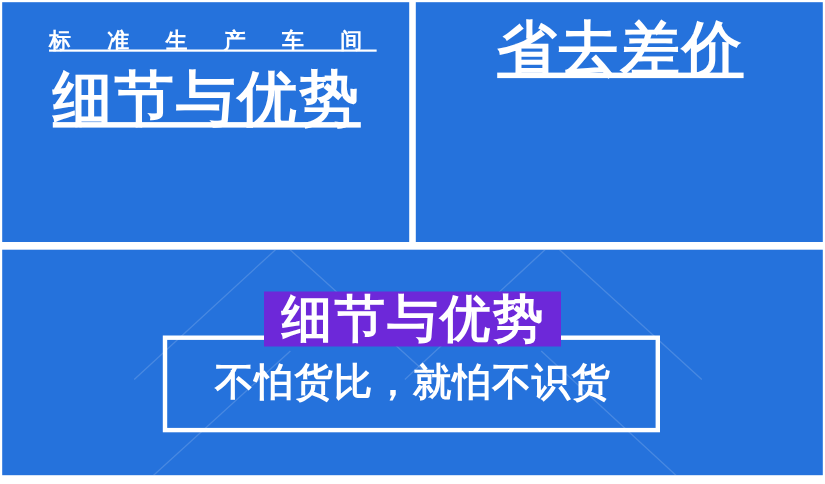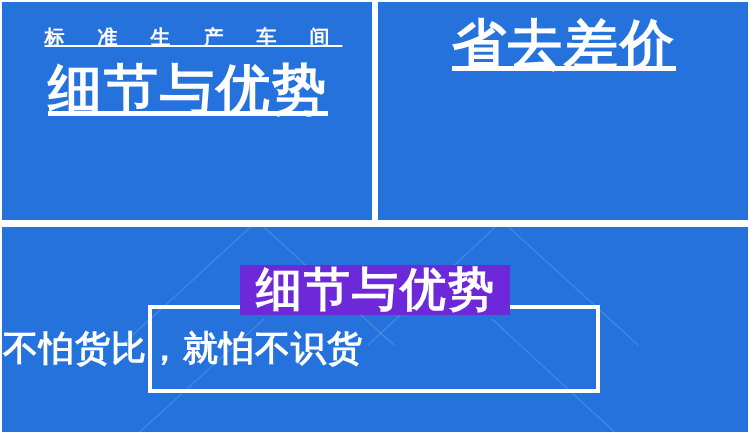--- a/index.html
+++ b/index.html
@@ -142,21 +142,21 @@
     padding: 0 14px;
     line-height: 1.08;
     white-space: nowrap;
   }
 
   #bottom-subtitle-wrap {
     position: absolute;
     left: 0;
     right: 0;
     top: 104px;
-    text-align: left;
+    text-align: center;
     line-height: 1;
   }
 
   #bottom-subtitle {
     display: inline-block;
     font-size: 35px;
     font-weight: bold;
     color: #ffffff;
     letter-spacing: 1px;
     text-indent: 1px;

